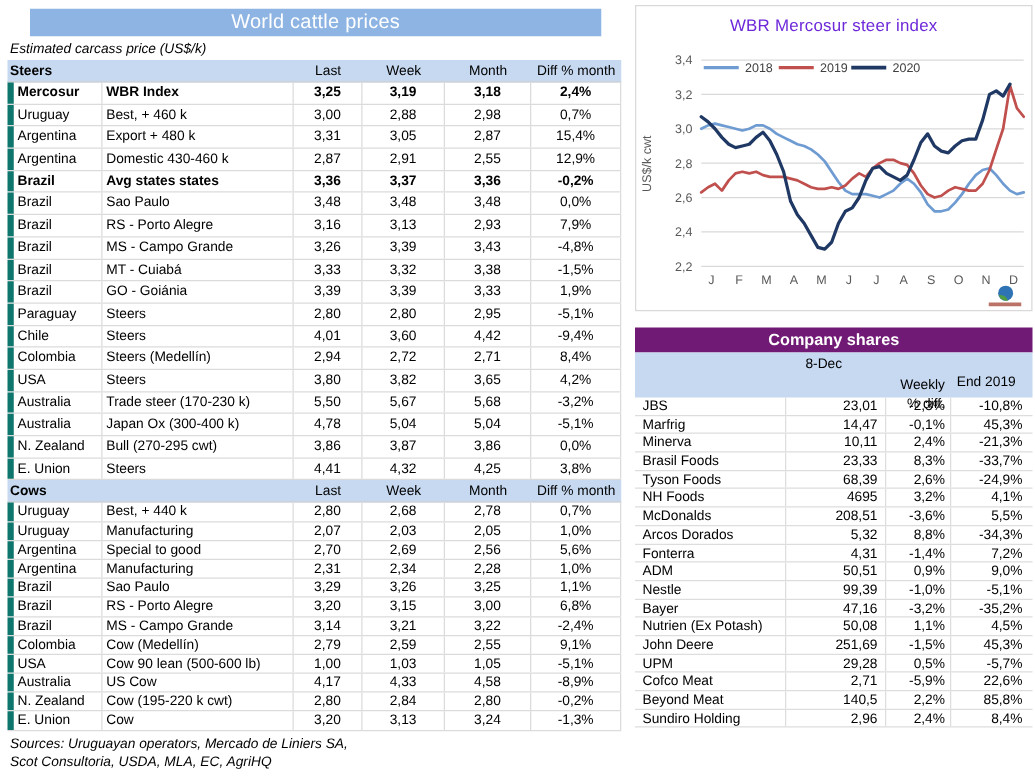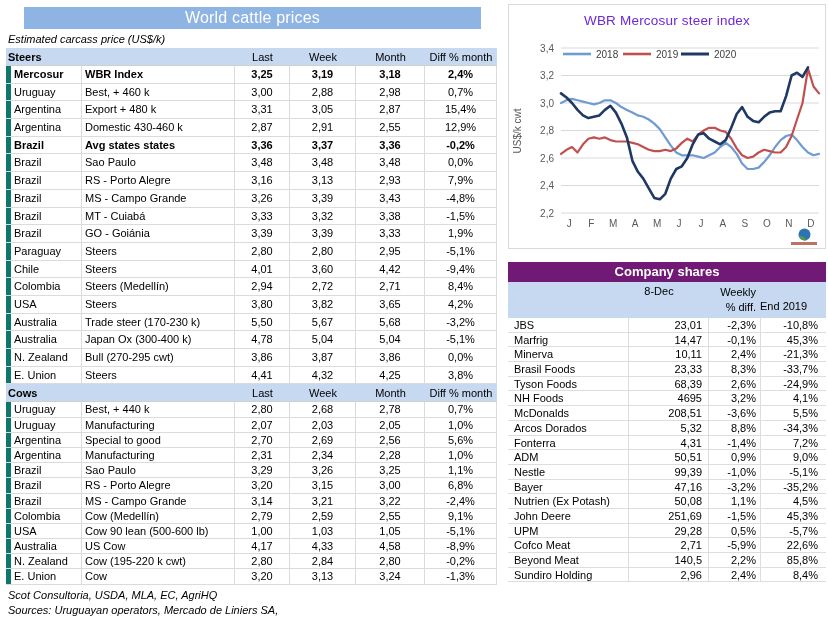--- a/index.html
+++ b/index.html
@@ -33,22 +33,22 @@
   .chart-box svg.plot{position:absolute;left:0;top:0}
   .logo{position:absolute;right:7px;bottom:3px;width:28px;text-align:center}
   .logo-mark{display:block;margin:0 auto}
   .logo-text{width:26px;height:3px;background:#AE5A4B;opacity:.85;margin:1px auto 0}
 
   
   .shares{position:absolute;left:508px;top:262px;width:318px}
   .shares-band{height:20px;background:#701a75;color:#fff;font-weight:bold;font-size:13px;text-align:center;line-height:20px}
   .sub{display:grid;grid-template-columns:120px 80px 52px 66px;background:#C6D9F1;height:36px;font-size:11px}
   .sub .h8dec{text-align:center;padding:3px 18px 0 0}
-  .sub .hweek{text-align:right;padding:3px 4px 0 0;line-height:15px}
-  .sub .hend{text-align:left;padding:18px 8px 0 0}
+  .sub .hweek{text-align:right;padding:19px 4px 0 0;line-height:15px}
+  .sub .hend{text-align:center;padding:18px 8px 0 0}
   .srow{display:grid;grid-template-columns:120px 80px 52px 66px;height:14.7px;line-height:14.4px;
         font-size:11px;border-bottom:1px solid #DDDDDD}
   .srow>div{overflow:hidden;white-space:nowrap}
   .srow .name{padding-left:6px}
   .srow .v{text-align:right;border-left:1px solid #DDDDDD}
   .srow .v1{padding-right:6px}
   .srow .v2{padding-right:4px}
   .srow .v3{padding-right:8px}
 </style>
 </head>
@@ -309,22 +309,22 @@
       <div class="prow drow r-cows">
         <div class="c0">E. Union</div>
         <div class="c1">Cow</div>
         <div class="c2 num">3,20</div>
         <div class="c3 num">3,13</div>
         <div class="c4 num">3,24</div>
         <div class="c5 num">-1,3%</div>
       </div>
     </div>
   <div class="sources">
+    <div>Sources: Uruguayan operators, Mercado de Liniers SA,</div>
     <div>Scot Consultoria, USDA, MLA, EC, AgriHQ</div>
-    <div>Sources: Uruguayan operators, Mercado de Liniers SA,</div>
   </div>
 </div>
 
 <div class="chart-box">
   <div class="chart-title">WBR Mercosur steer index</div>
   <svg class="plot" id="chart-svg" width="316" height="243" viewBox="0 0 316 243">
       <line x1="52" y1="208.0" x2="310" y2="208.0" stroke="#D9D9D9" stroke-width="1"></line>
       <text x="45" y="211.5" text-anchor="end" font-size="10" fill="#595959" font-family="&quot;Liberation Sans&quot;,sans-serif">2,2</text>
       <line x1="52" y1="180.5" x2="310" y2="180.5" stroke="#D9D9D9" stroke-width="1"></line>
       <text x="45" y="184" text-anchor="end" font-size="10" fill="#595959" font-family="&quot;Liberation Sans&quot;,sans-serif">2,4</text>

